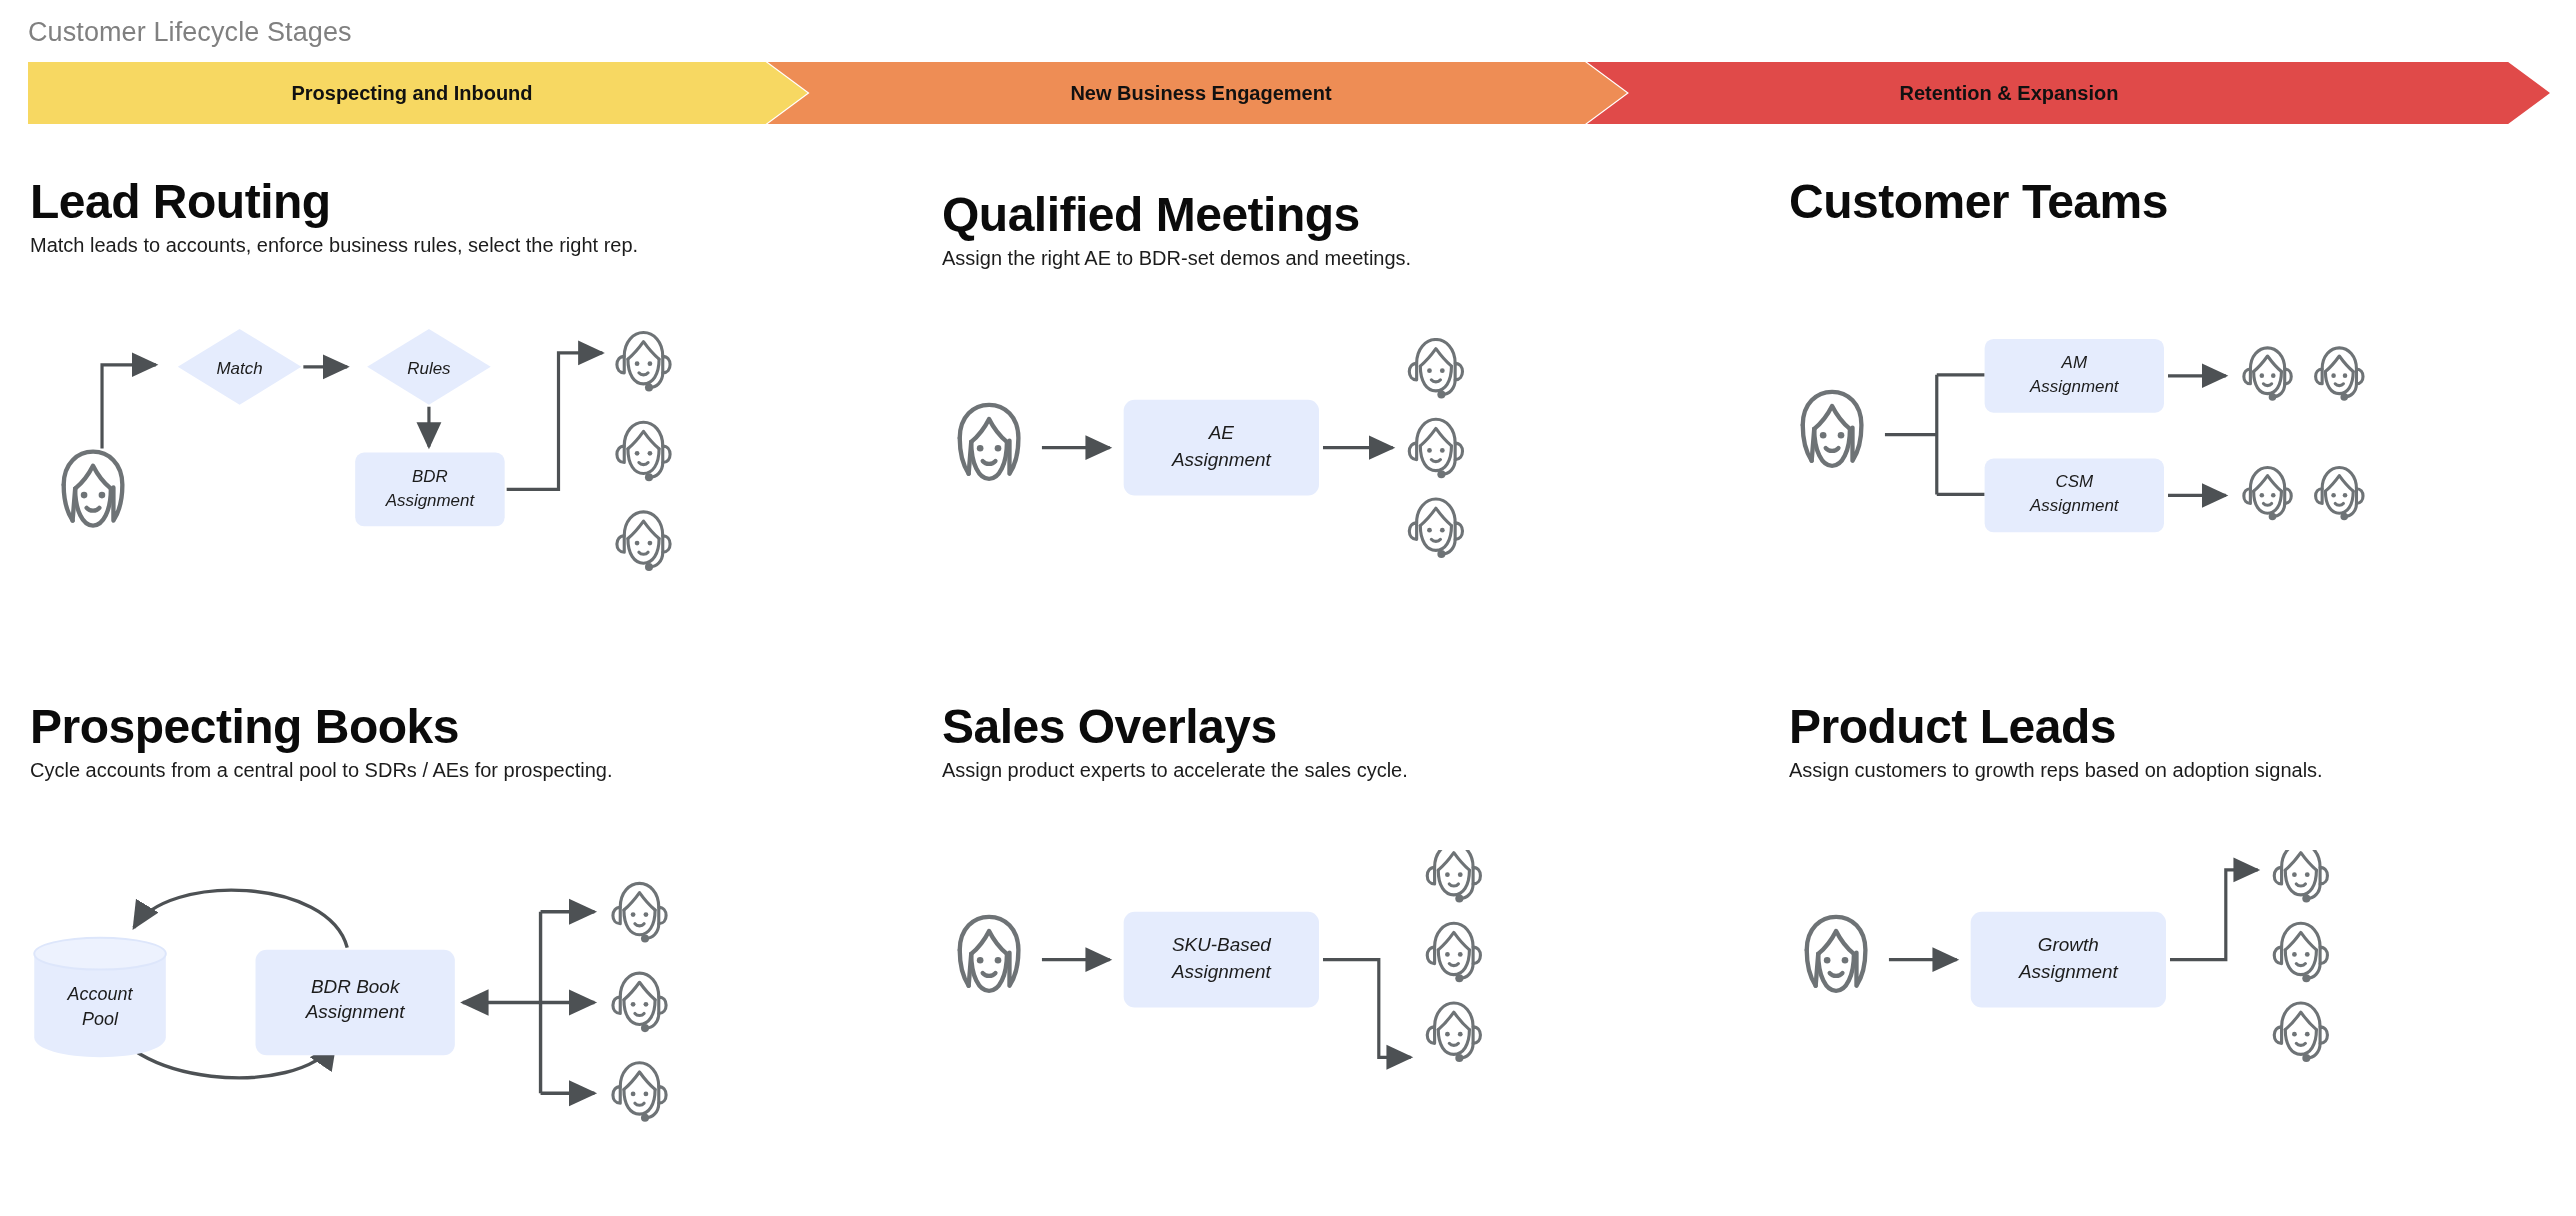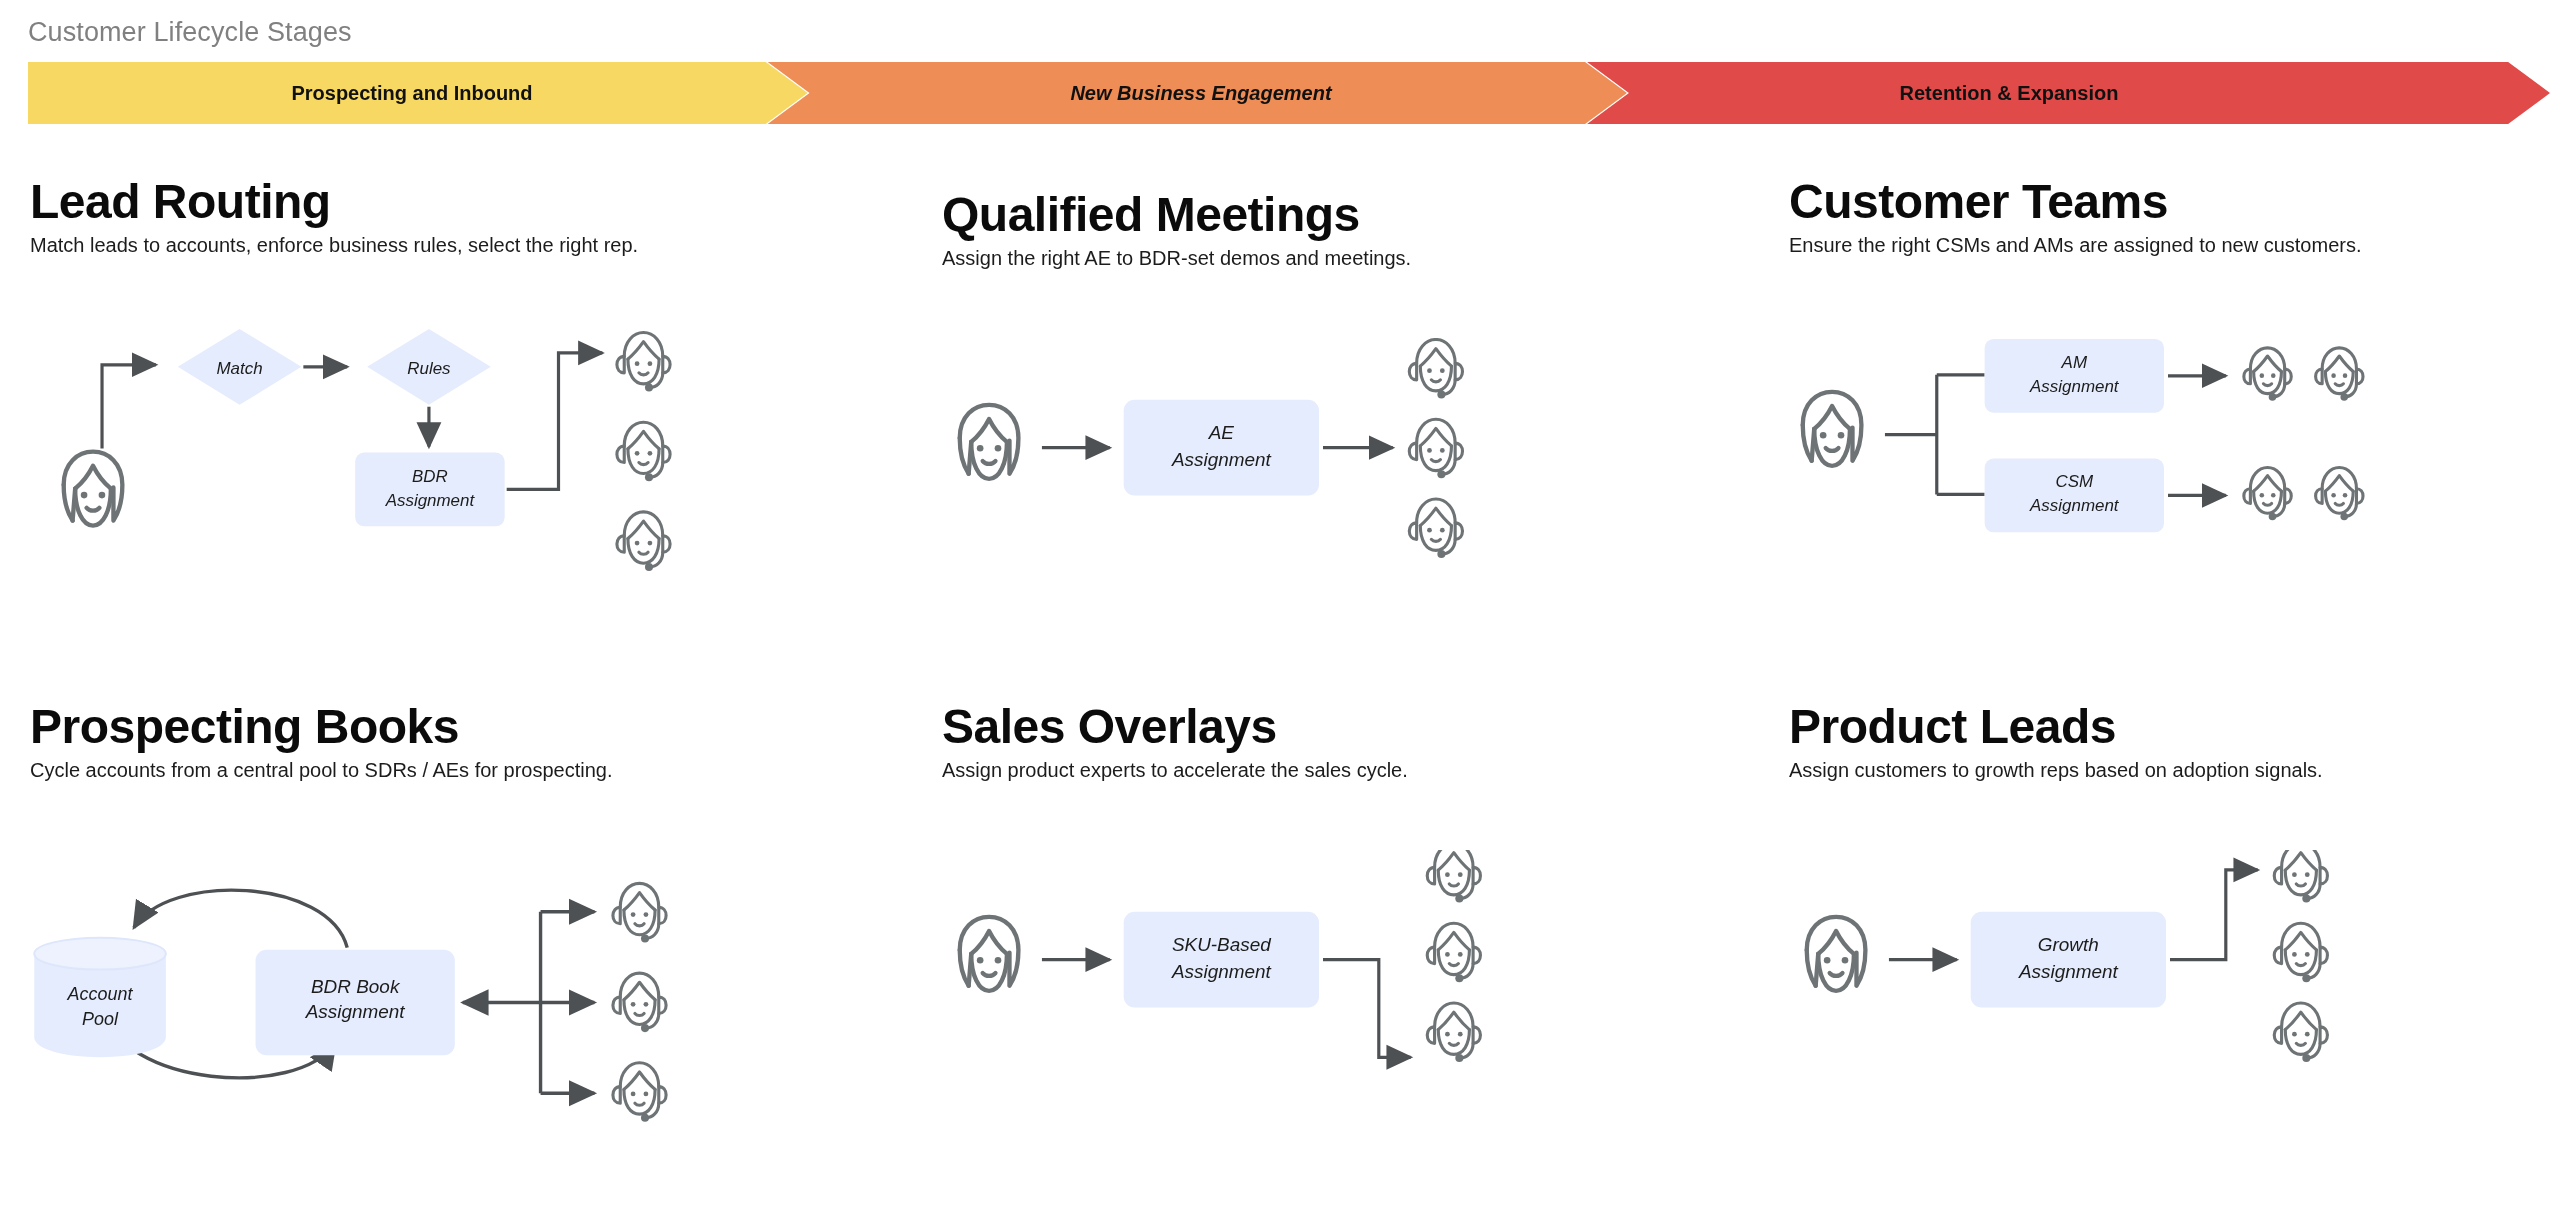--- a/index.html
+++ b/index.html
@@ -45,21 +45,21 @@
     top: 62px;
     height: 62px;
     line-height: 62px;
     font-size: 20px;
     font-weight: bold;
     color: #111111;
     text-align: center;
     white-space: nowrap;
   }
   .stage-text.s0 { left: 28px;   width: 768px; }
-  .stage-text.s1 { left: 807px;  width: 788px; font-style: italic; }
+  .stage-text.s1 { left: 807px;  width: 788px; }
   .stage-text.s2 { left: 1615px; width: 788px; }
 
   
   .grid {
     position: absolute;
     left: 0;
     top: 177px;
     width: 2576px;
   }
 
@@ -281,21 +281,20 @@
             <path d="M55,32 C60,32 63,36 63,41 C63,46 60,50 55,50 L55,32"></path>
             <path d="M55,50 C55,60 48,66 41,66"></path>
             <circle cx="40" cy="66" r="4.4" fill="#6e7376" stroke="none"></circle>
           </g>
         </svg>
       </div>
     </div>
 
     <div class="card c2">
       <div class="card-title">Customer Teams</div>
-      <div class="card-desc">Ensure the right CSMs and AMs are assigned to new customers.</div>
 
       <div class="card-figure">
         <svg width="758" height="299" viewBox="0 0 760 300">
           <defs>
             <marker id="ah2" markerWidth="9" markerHeight="9" refX="7.6" refY="4.5" orient="auto">
               <path d="M0,0.6 L8.4,4.5 L0,8.4 Z" fill="#4d5154"></path>
             </marker>
           </defs>
 
           <g transform="translate(2,62) scale(1.28)" fill="none" stroke="#6e7376" stroke-width="3.4" stroke-linecap="round" stroke-linejoin="round">

